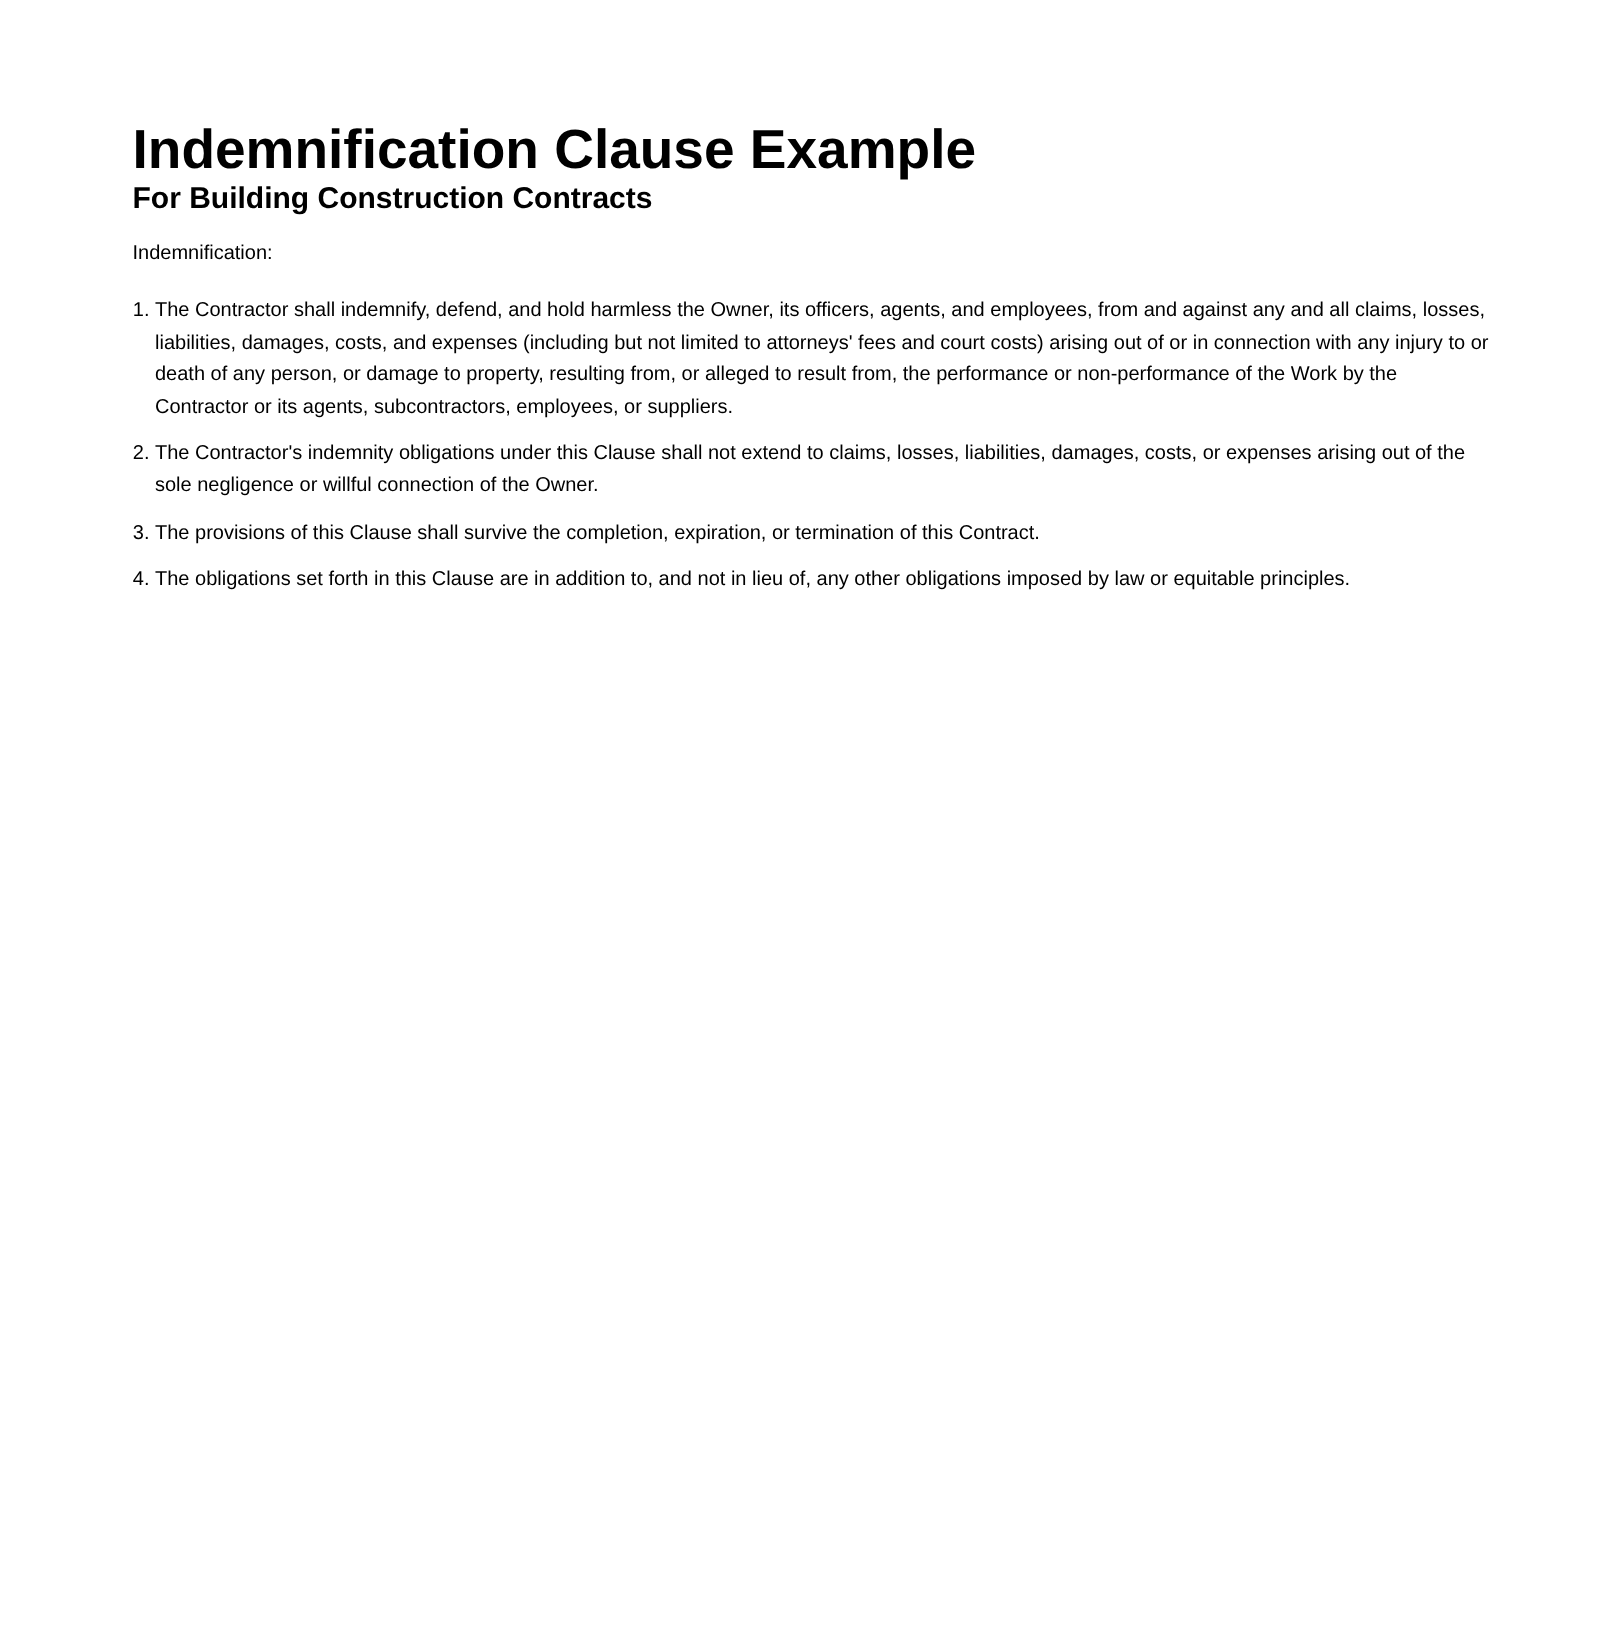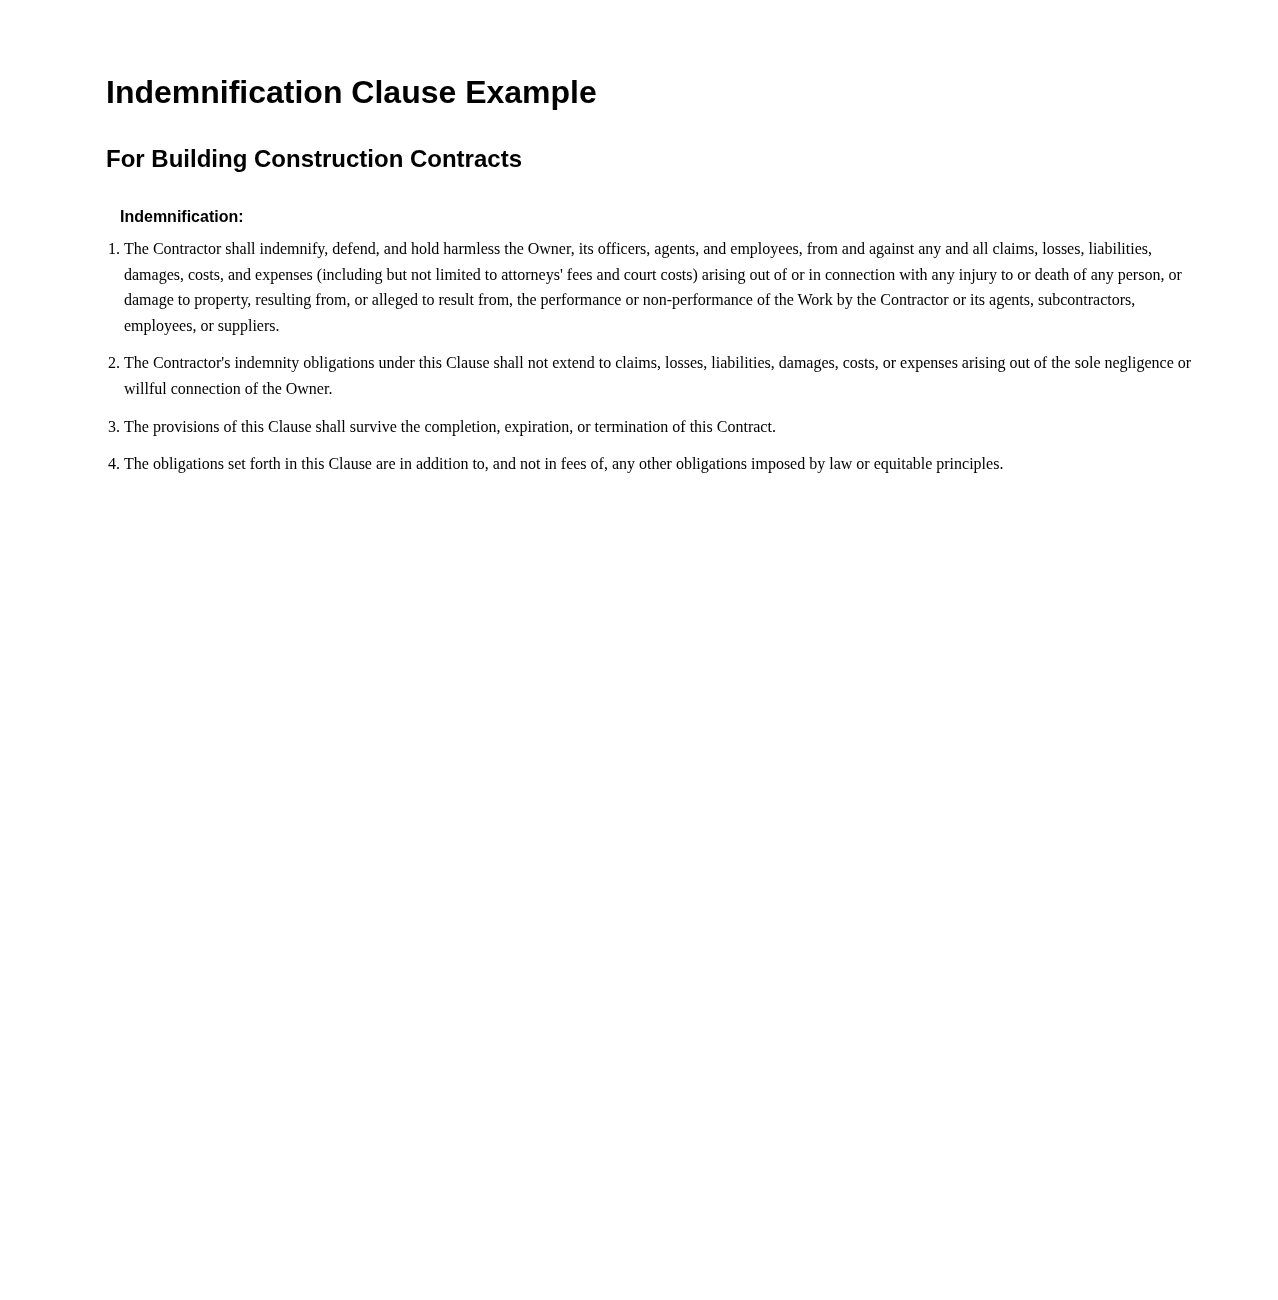--- a/index.html
+++ b/index.html
@@ -15,72 +15,71 @@
       position: relative;
     }
     .page {
       position: absolute;
       left: 106px;
       top: 0;
       width: 1072px;
     }
     h1 {
       font-family: "Liberation Sans", sans-serif;
-      font-size: 32px;
+      font-size: 44px;
       font-weight: bold;
       margin: 0;
       position: absolute;
-      top: 72px;
+      top: 100px;
       left: 0;
       line-height: 40px;
       white-space: nowrap;
     }
     h2 {
       font-family: Liberation Sans, sans-serif;
       font-size: 24px;
       font-weight: bold;
       margin: 0;
       position: absolute;
       top: 144px;
       left: 0;
       line-height: 30px;
       white-space: nowrap;
     }
     .section-label {
       position: absolute;
       top: 193px;
       left: 0;
       font-size: 16px;
-      font-weight: bold;
+      font-weight: normal;
       line-height: 20px;
-      margin: 14px;
+      margin: 0;
     }
     ol {
       position: absolute;
       top: 236px;
       left: 0;
       width: 1072px;
       margin: 0;
       padding: 0 0 0 18px;
       font-size: 16px;
       line-height: 25.6px;
       list-style-position: outside;
-      font-family: Liberation Serif, serif;
     }
     ol li {
       margin: 0 0 12px 0;
       padding: 0;
     }
   </style>
 </head>
 <body>
 
 <div class="page">
   <h1>Indemnification Clause Example</h1>
   <h2>For Building Construction Contracts</h2>
   <p class="section-label">Indemnification:</p>
   <ol>
     <li>The Contractor shall indemnify, defend, and hold harmless the Owner, its officers, agents, and employees, from and against any and all claims, losses, liabilities, damages, costs, and expenses (including but not limited to attorneys' fees and court costs) arising out of or in connection with any injury to or death of any person, or damage to property, resulting from, or alleged to result from, the performance or non-performance of the Work by the Contractor or its agents, subcontractors, employees, or suppliers.</li>
     <li>The Contractor's indemnity obligations under this Clause shall not extend to claims, losses, liabilities, damages, costs, or expenses arising out of the sole negligence or willful connection of the Owner.</li>
     <li>The provisions of this Clause shall survive the completion, expiration, or termination of this Contract.</li>
-    <li>The obligations set forth in this Clause are in addition to, and not in fees of, any other obligations imposed by law or equitable principles.</li>
+    <li>The obligations set forth in this Clause are in addition to, and not in lieu of, any other obligations imposed by law or equitable principles.</li>
   </ol>
 </div>
 
 </body></html>

